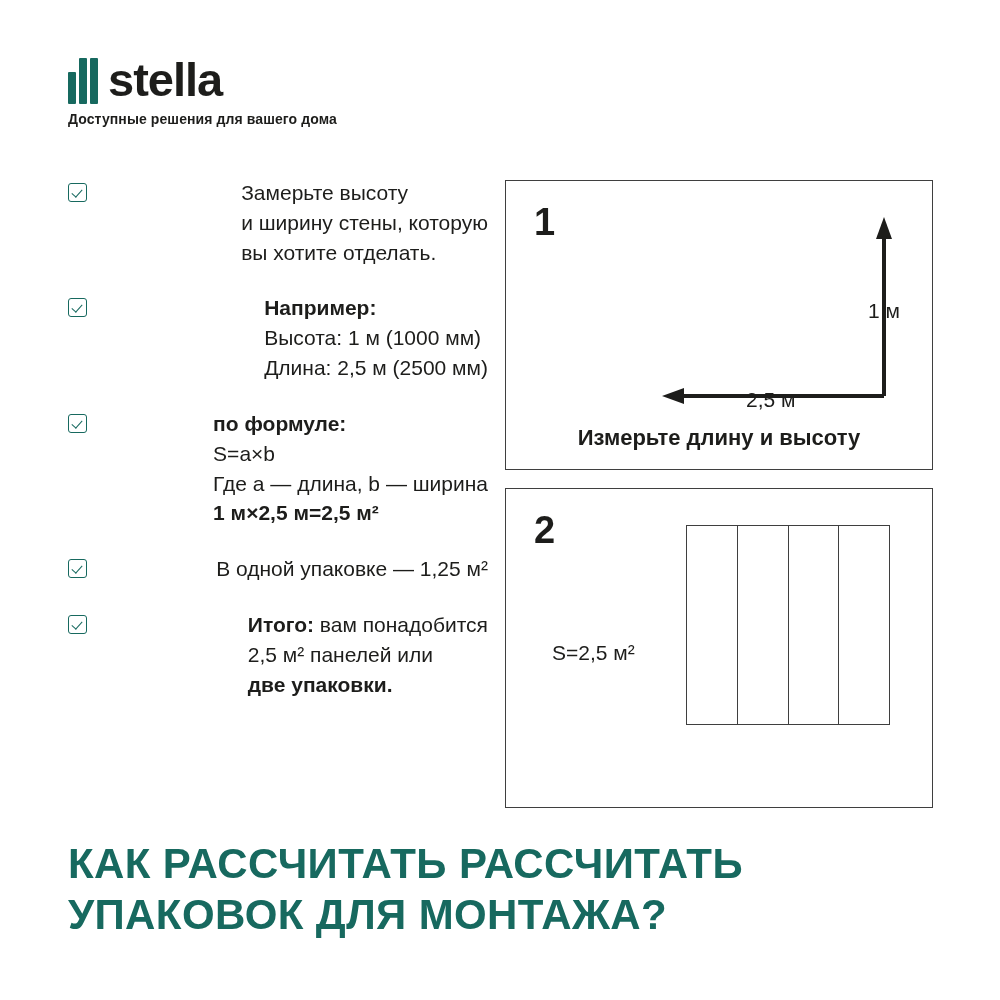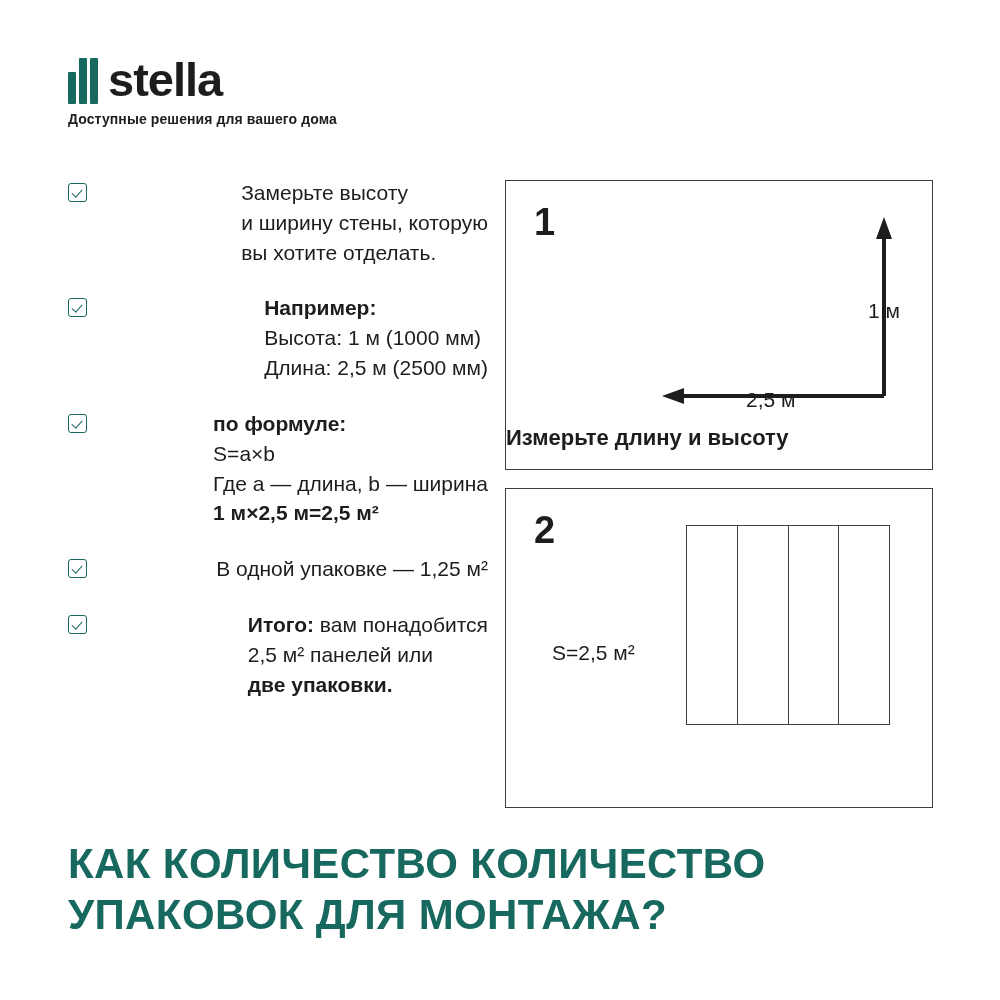--- a/index.html
+++ b/index.html
@@ -131,20 +131,21 @@
     top: 20px;
     font-size: 38px;
     font-weight: bold;
     color: #1d1d1b;
   }
   .panel-caption {
     position: absolute;
     left: 0;
     right: 0;
     bottom: 18px;
+    text-align: center;
     font-size: 22px;
     font-weight: bold;
     color: #1d1d1b;
   }
   .label-h {
     position: absolute;
     font-size: 21px;
     color: #1d1d1b;
   }
   #label-height { right: 32px; top: 118px; margin-left: 12px; }
@@ -274,17 +275,17 @@
       <div class="slat"></div>
       <div class="slat"></div>
       <div class="slat"></div>
       <div class="slat"></div>
     </div>
 
     <div class="label-h" id="label-area">S=2,5 м²</div>
   </div>
 
   <div class="headline">
-    <span class="ln">КАК КОЛИЧЕСТВО КОЛИЧЕСТВО</span>
+    <span class="ln">КАК РАССЧИТАТЬ РАССЧИТАТЬ</span>
     <span class="ln">УПАКОВОК ДЛЯ МОНТАЖА?</span>
   </div>
 
 </div>
 
 </body></html>

